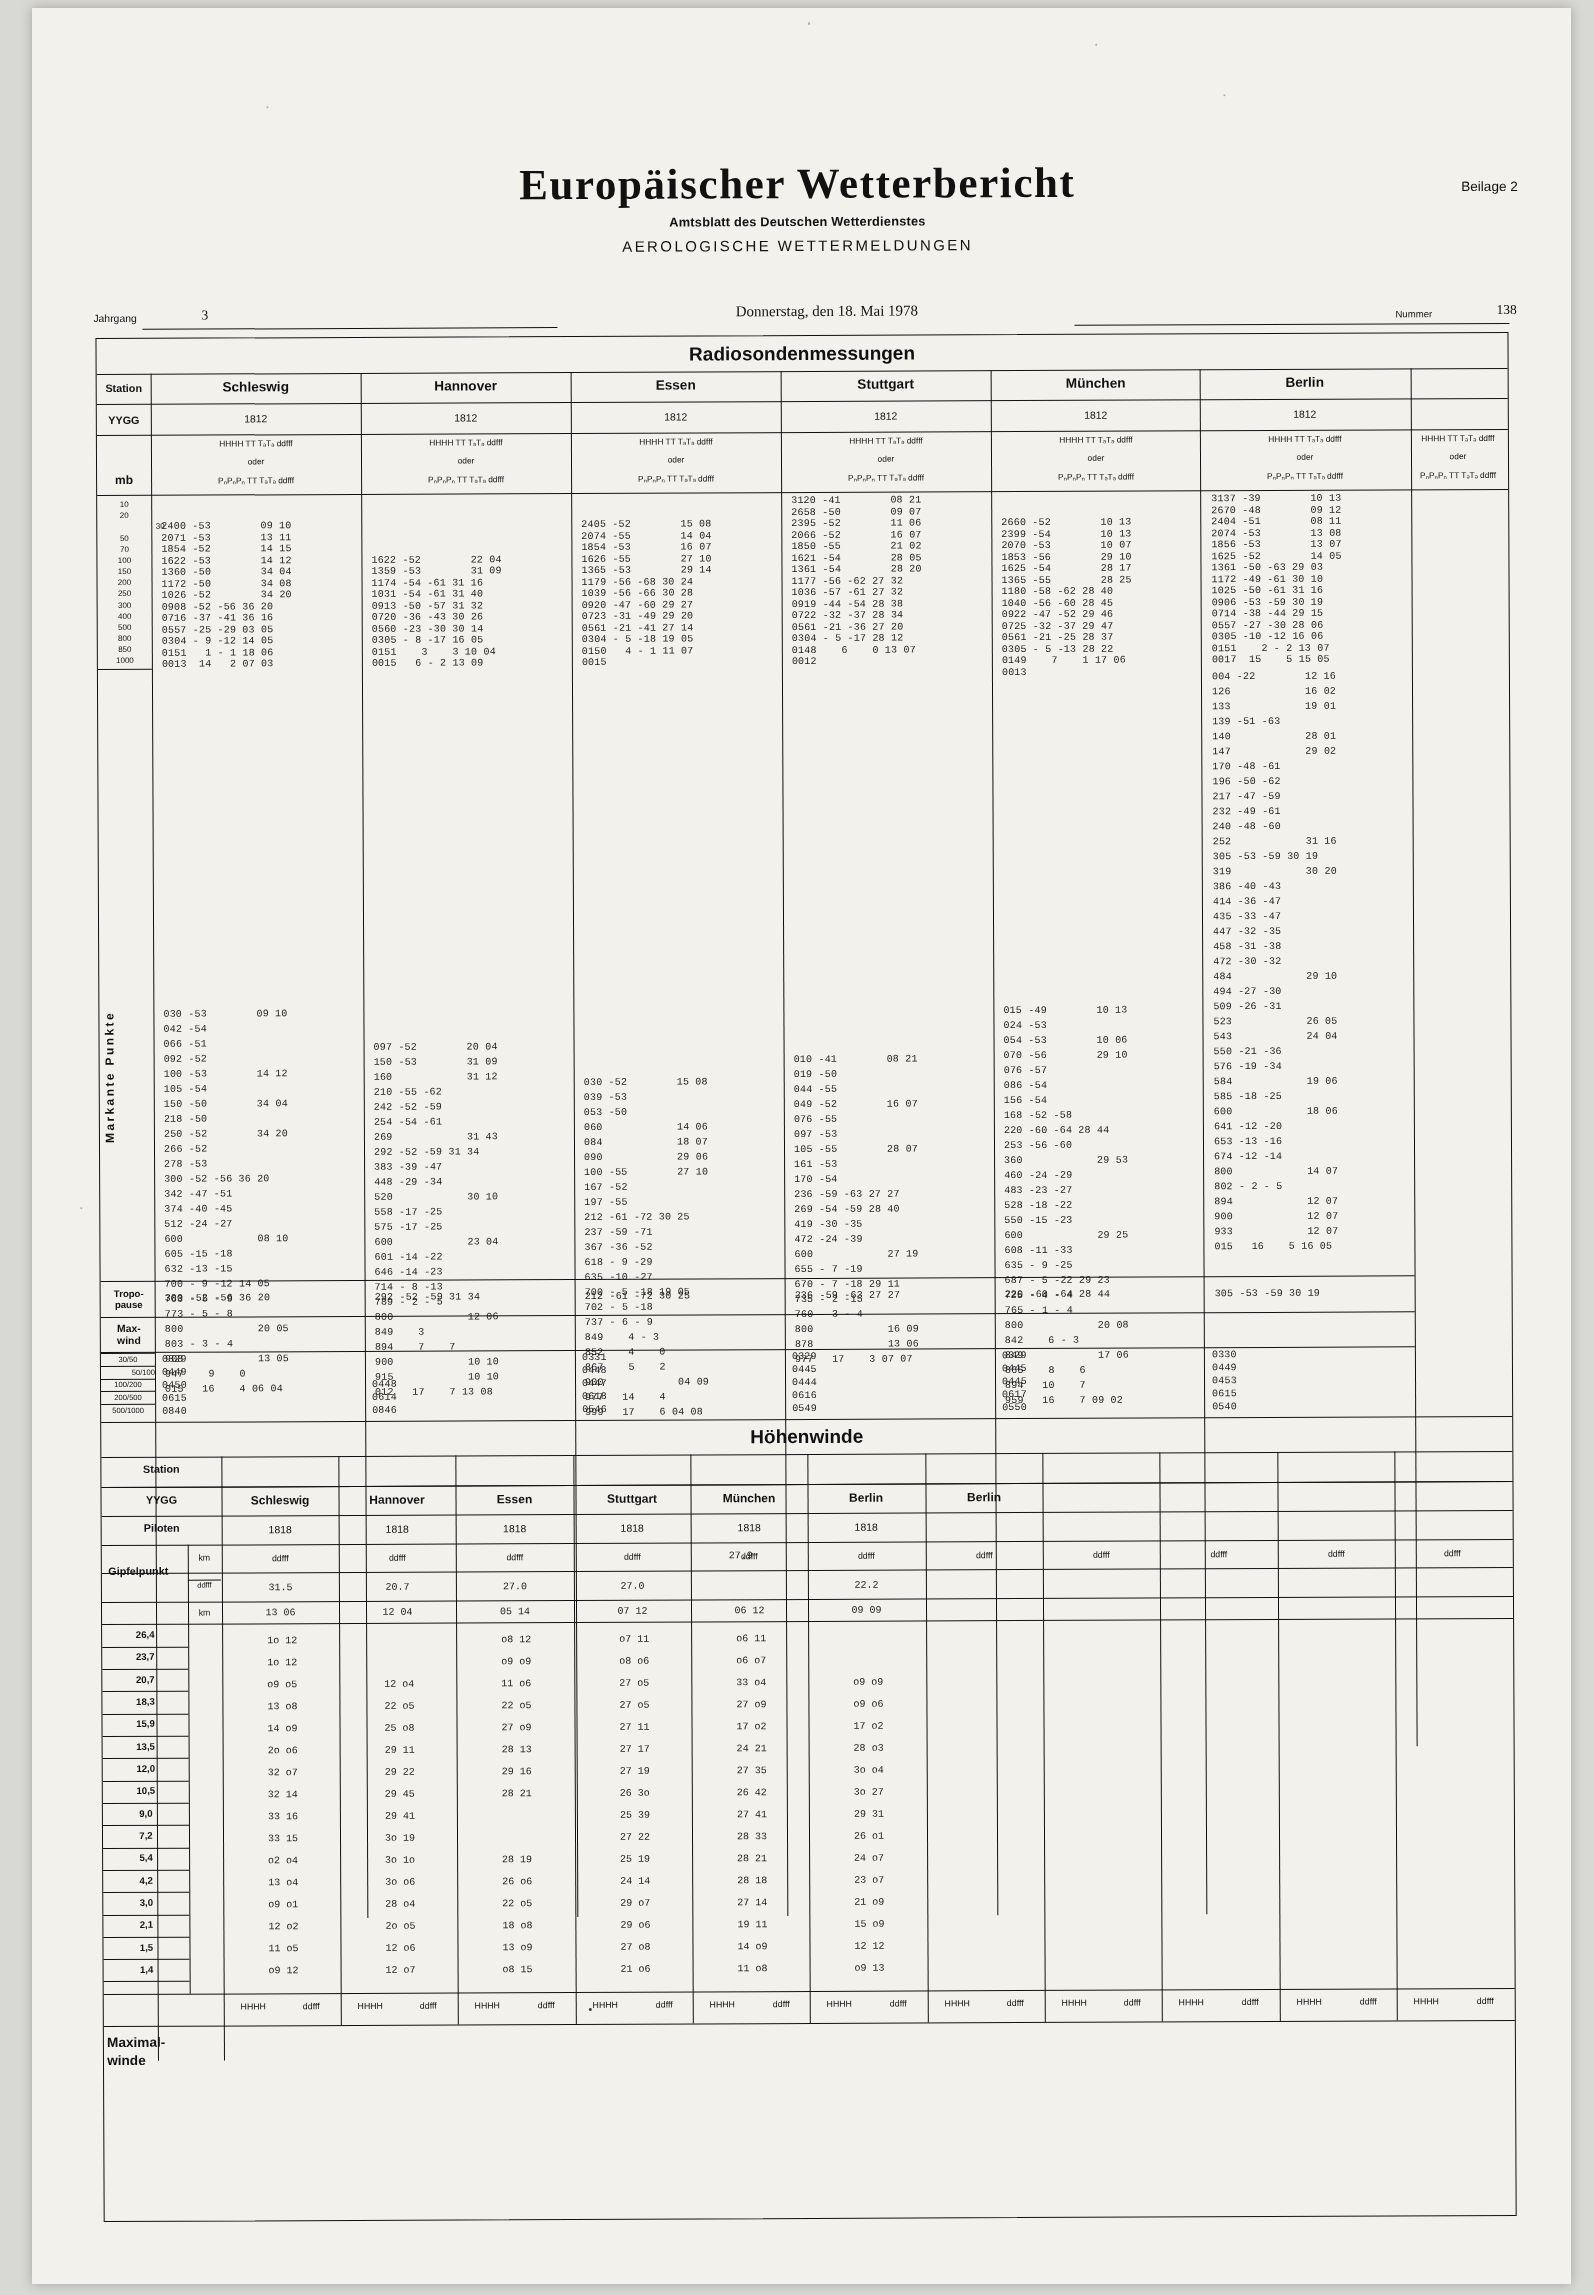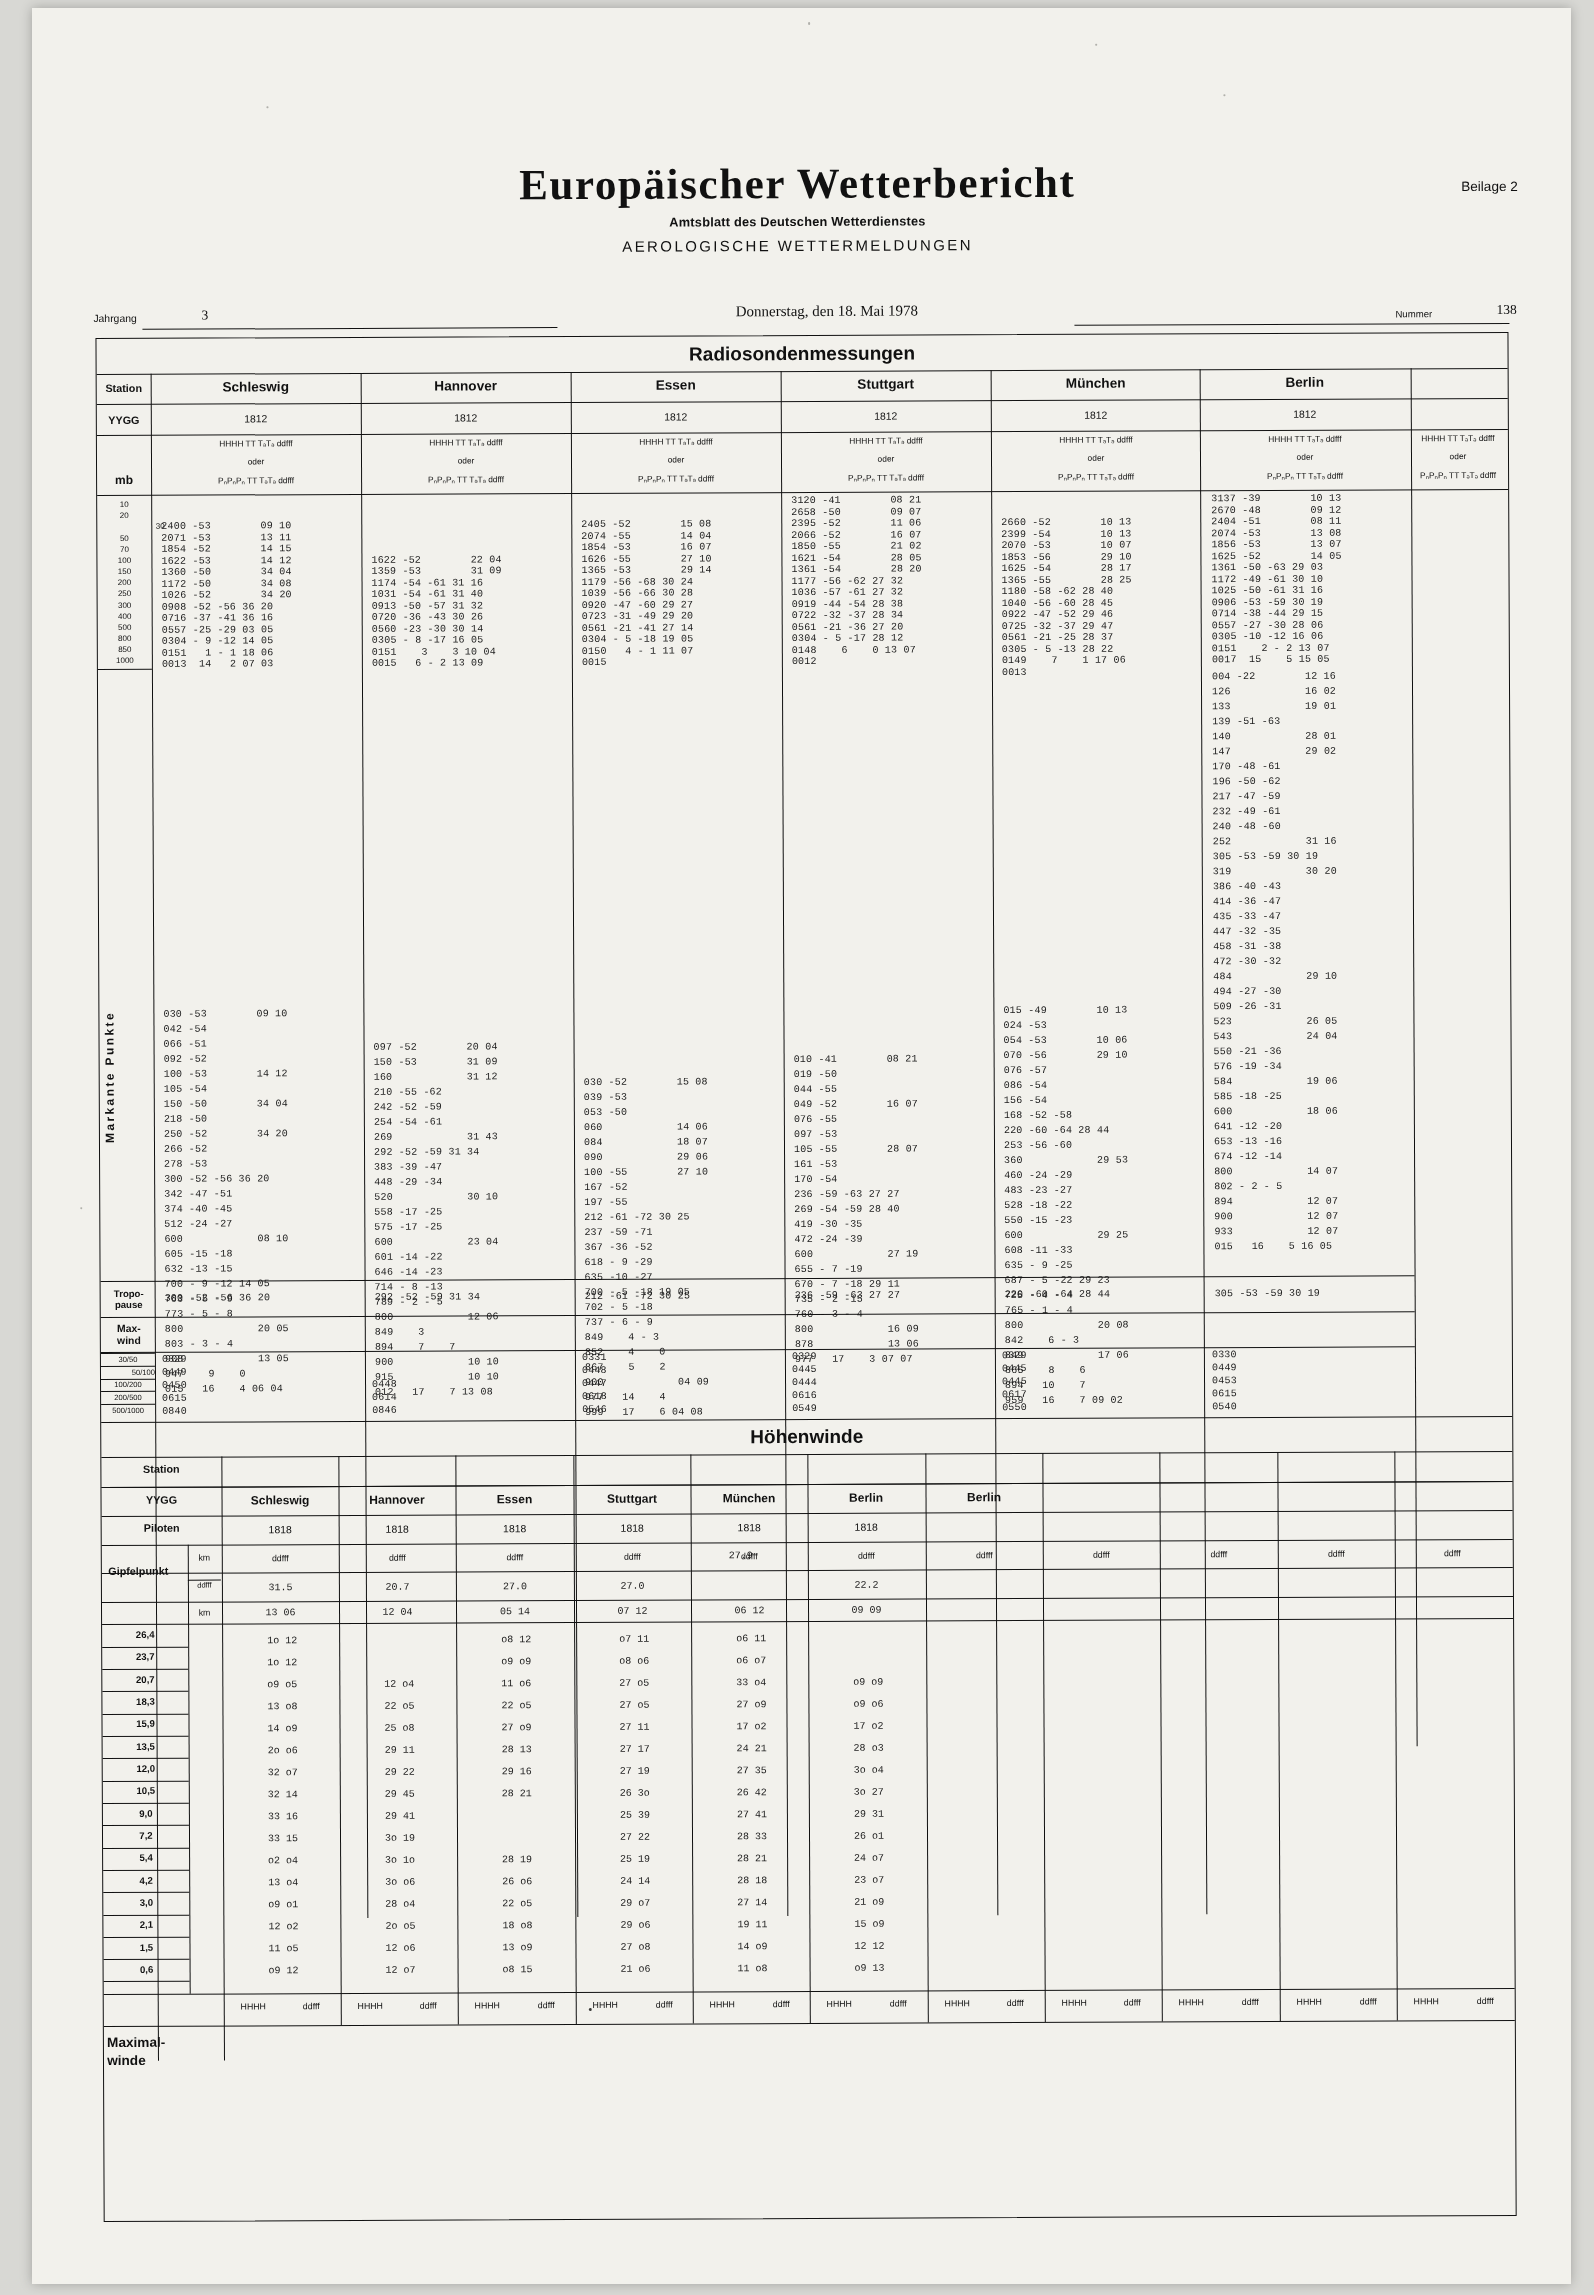--- a/index.html
+++ b/index.html
@@ -698,21 +698,21 @@
           <div class="c xs" style="left: 0px; top: 1513px; width: 86px; font-size: 9.6px; font-weight: 700;">5,4</div>
           <div class="hl" style="left: 0px; top: 1531px; width: 86px;"></div>
           <div class="c xs" style="left: 0px; top: 1536px; width: 86px; font-size: 9.6px; font-weight: 700;">4,2</div>
           <div class="hl" style="left: 0px; top: 1553px; width: 86px;"></div>
           <div class="c xs" style="left: 0px; top: 1558px; width: 86px; font-size: 9.6px; font-weight: 700;">3,0</div>
           <div class="hl" style="left: 0px; top: 1576px; width: 86px;"></div>
           <div class="c xs" style="left: 0px; top: 1580px; width: 86px; font-size: 9.6px; font-weight: 700;">2,1</div>
           <div class="hl" style="left: 0px; top: 1598px; width: 86px;"></div>
           <div class="c xs" style="left: 0px; top: 1603px; width: 86px; font-size: 9.6px; font-weight: 700;">1,5</div>
           <div class="hl" style="left: 0px; top: 1620px; width: 86px;"></div>
-          <div class="c xs" style="left: 0px; top: 1625px; width: 86px; font-size: 9.6px; font-weight: 700;">0,6</div>
+          <div class="c xs" style="left: 0px; top: 1625px; width: 86px; font-size: 9.6px; font-weight: 700;">1,4</div>
           <div class="hl" style="left: 0px; top: 1642px; width: 86px;"></div>
           <div class="c tiny" style="left: 120px; top: 1663px; width: 59px; font-size: 8.8px;">HHHH</div>
           <div class="c tiny" style="left: 178px; top: 1663px; width: 59px; font-size: 8.8px;">ddfff</div>
           <div class="c tiny" style="left: 237px; top: 1663px; width: 59px; font-size: 8.8px;">HHHH</div>
           <div class="c tiny" style="left: 295px; top: 1663px; width: 59px; font-size: 8.8px;">ddfff</div>
           <div class="c tiny" style="left: 354px; top: 1663px; width: 59px; font-size: 8.8px;">HHHH</div>
           <div class="c tiny" style="left: 413px; top: 1663px; width: 59px; font-size: 8.8px;">ddfff</div>
           <div class="c tiny" style="left: 472px; top: 1663px; width: 59px; font-size: 8.8px;">HHHH</div>
           <div class="c tiny" style="left: 531px; top: 1663px; width: 59px; font-size: 8.8px;">ddfff</div>
           <div class="c tiny" style="left: 589px; top: 1663px; width: 59px; font-size: 8.8px;">HHHH</div>

